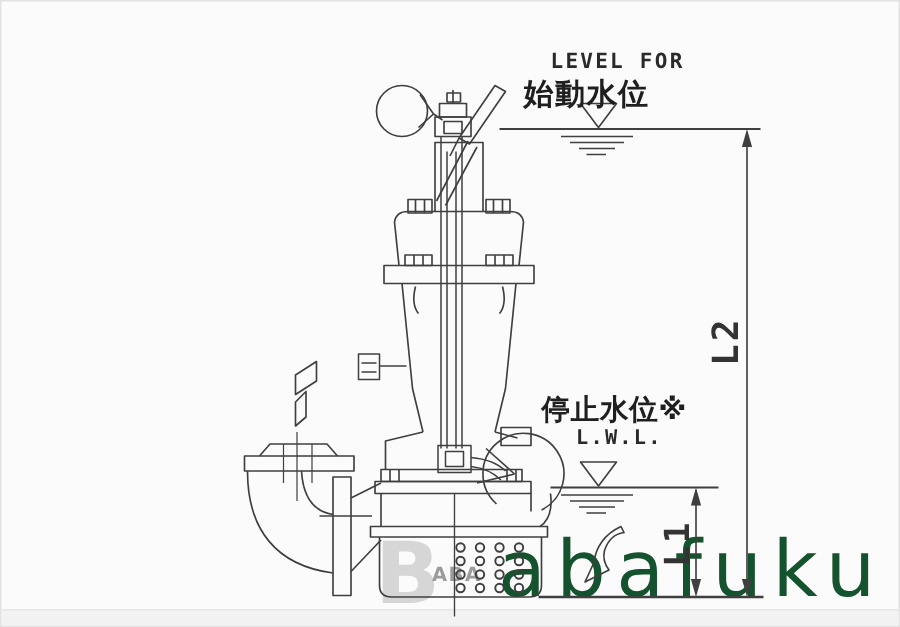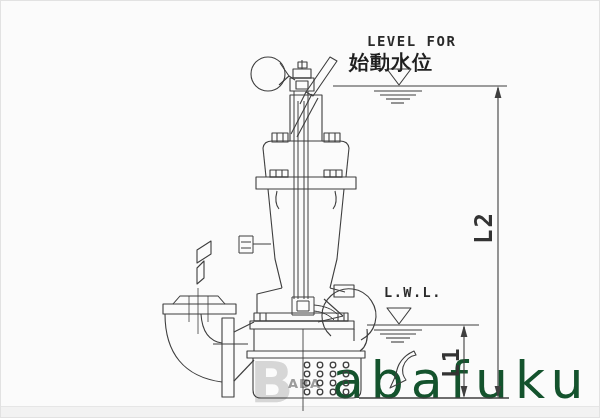--- a/index.html
+++ b/index.html
@@ -205,14 +205,15 @@
         <polygon points="497,397 493.6,385 500.4,385" fill="#3f3f3f" stroke="none"></polygon>
       </g>
     </g>
 
     <text class="dim-label" font-size="23" fill="#333333" transform="translate(458,377) rotate(-90)" letter-spacing="2">L1</text>
     <text class="dim-label" font-size="24" fill="#333333" transform="translate(491,243) rotate(-90)" letter-spacing="2">L2</text>
   </svg>
 
   <div class="ann jp ann-start-jp">始動水位</div>
   <div class="ann mono ann-start-en1">LEVEL FOR</div>
+  <div class="ann jp ann-stop-jp">停止水位※</div>
   <div class="ann mono ann-stop-en">L.W.L.</div>
 </div>
 
 </body></html>

